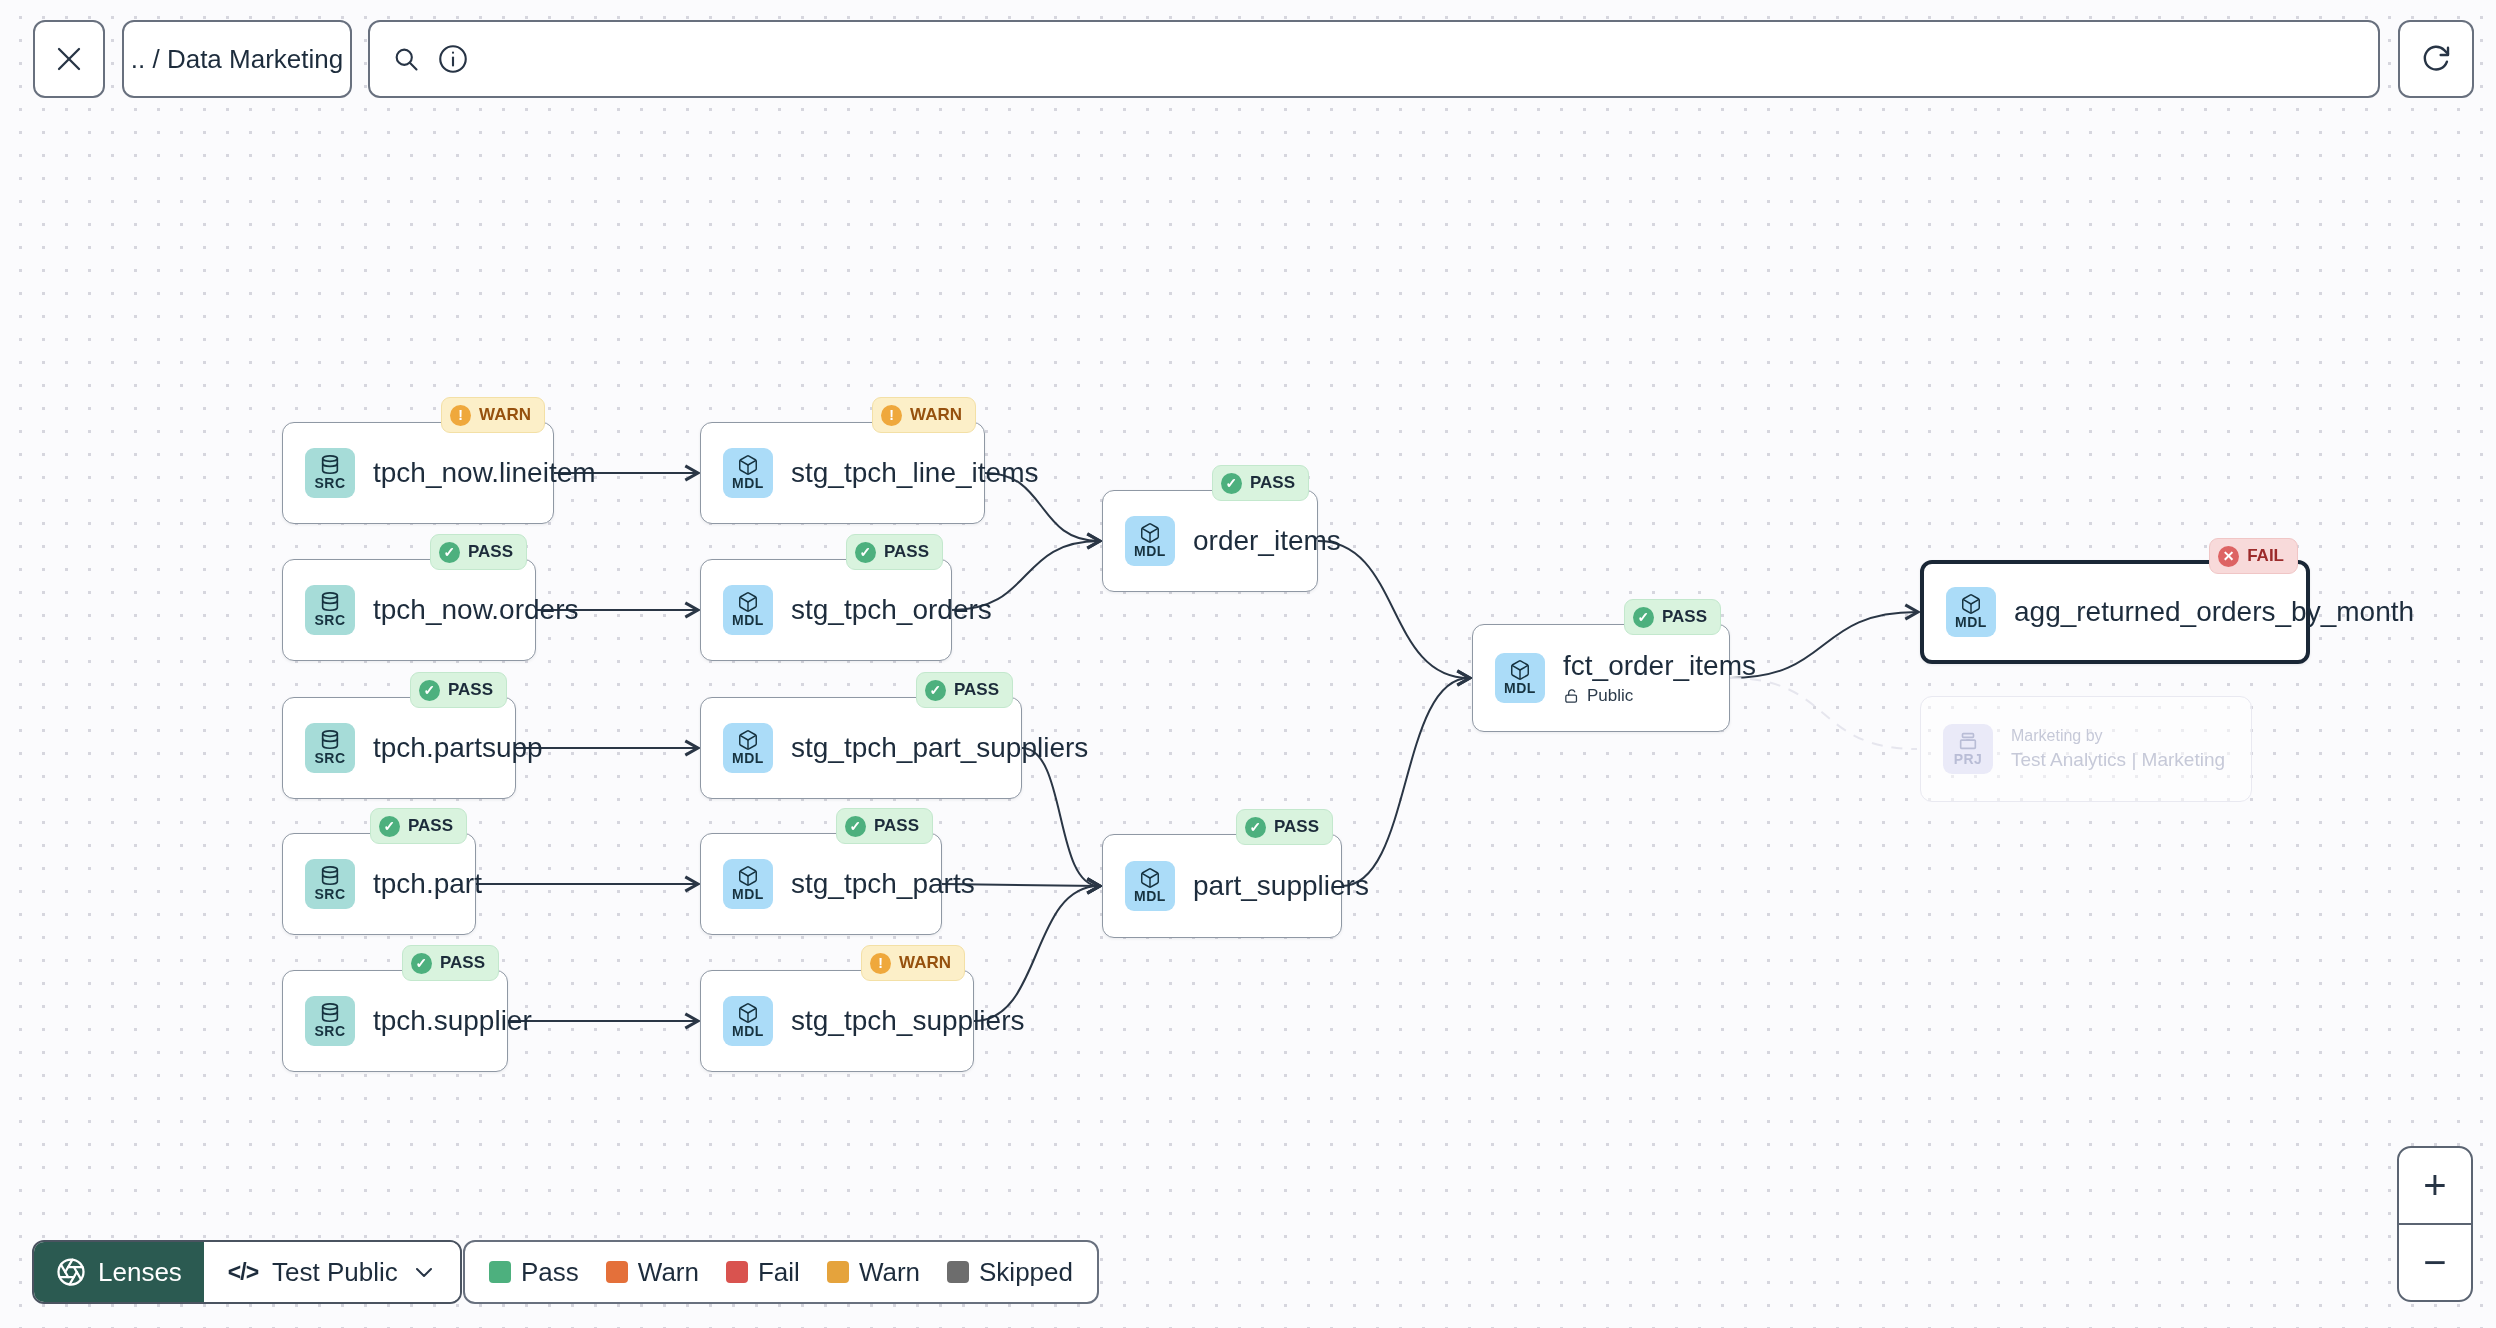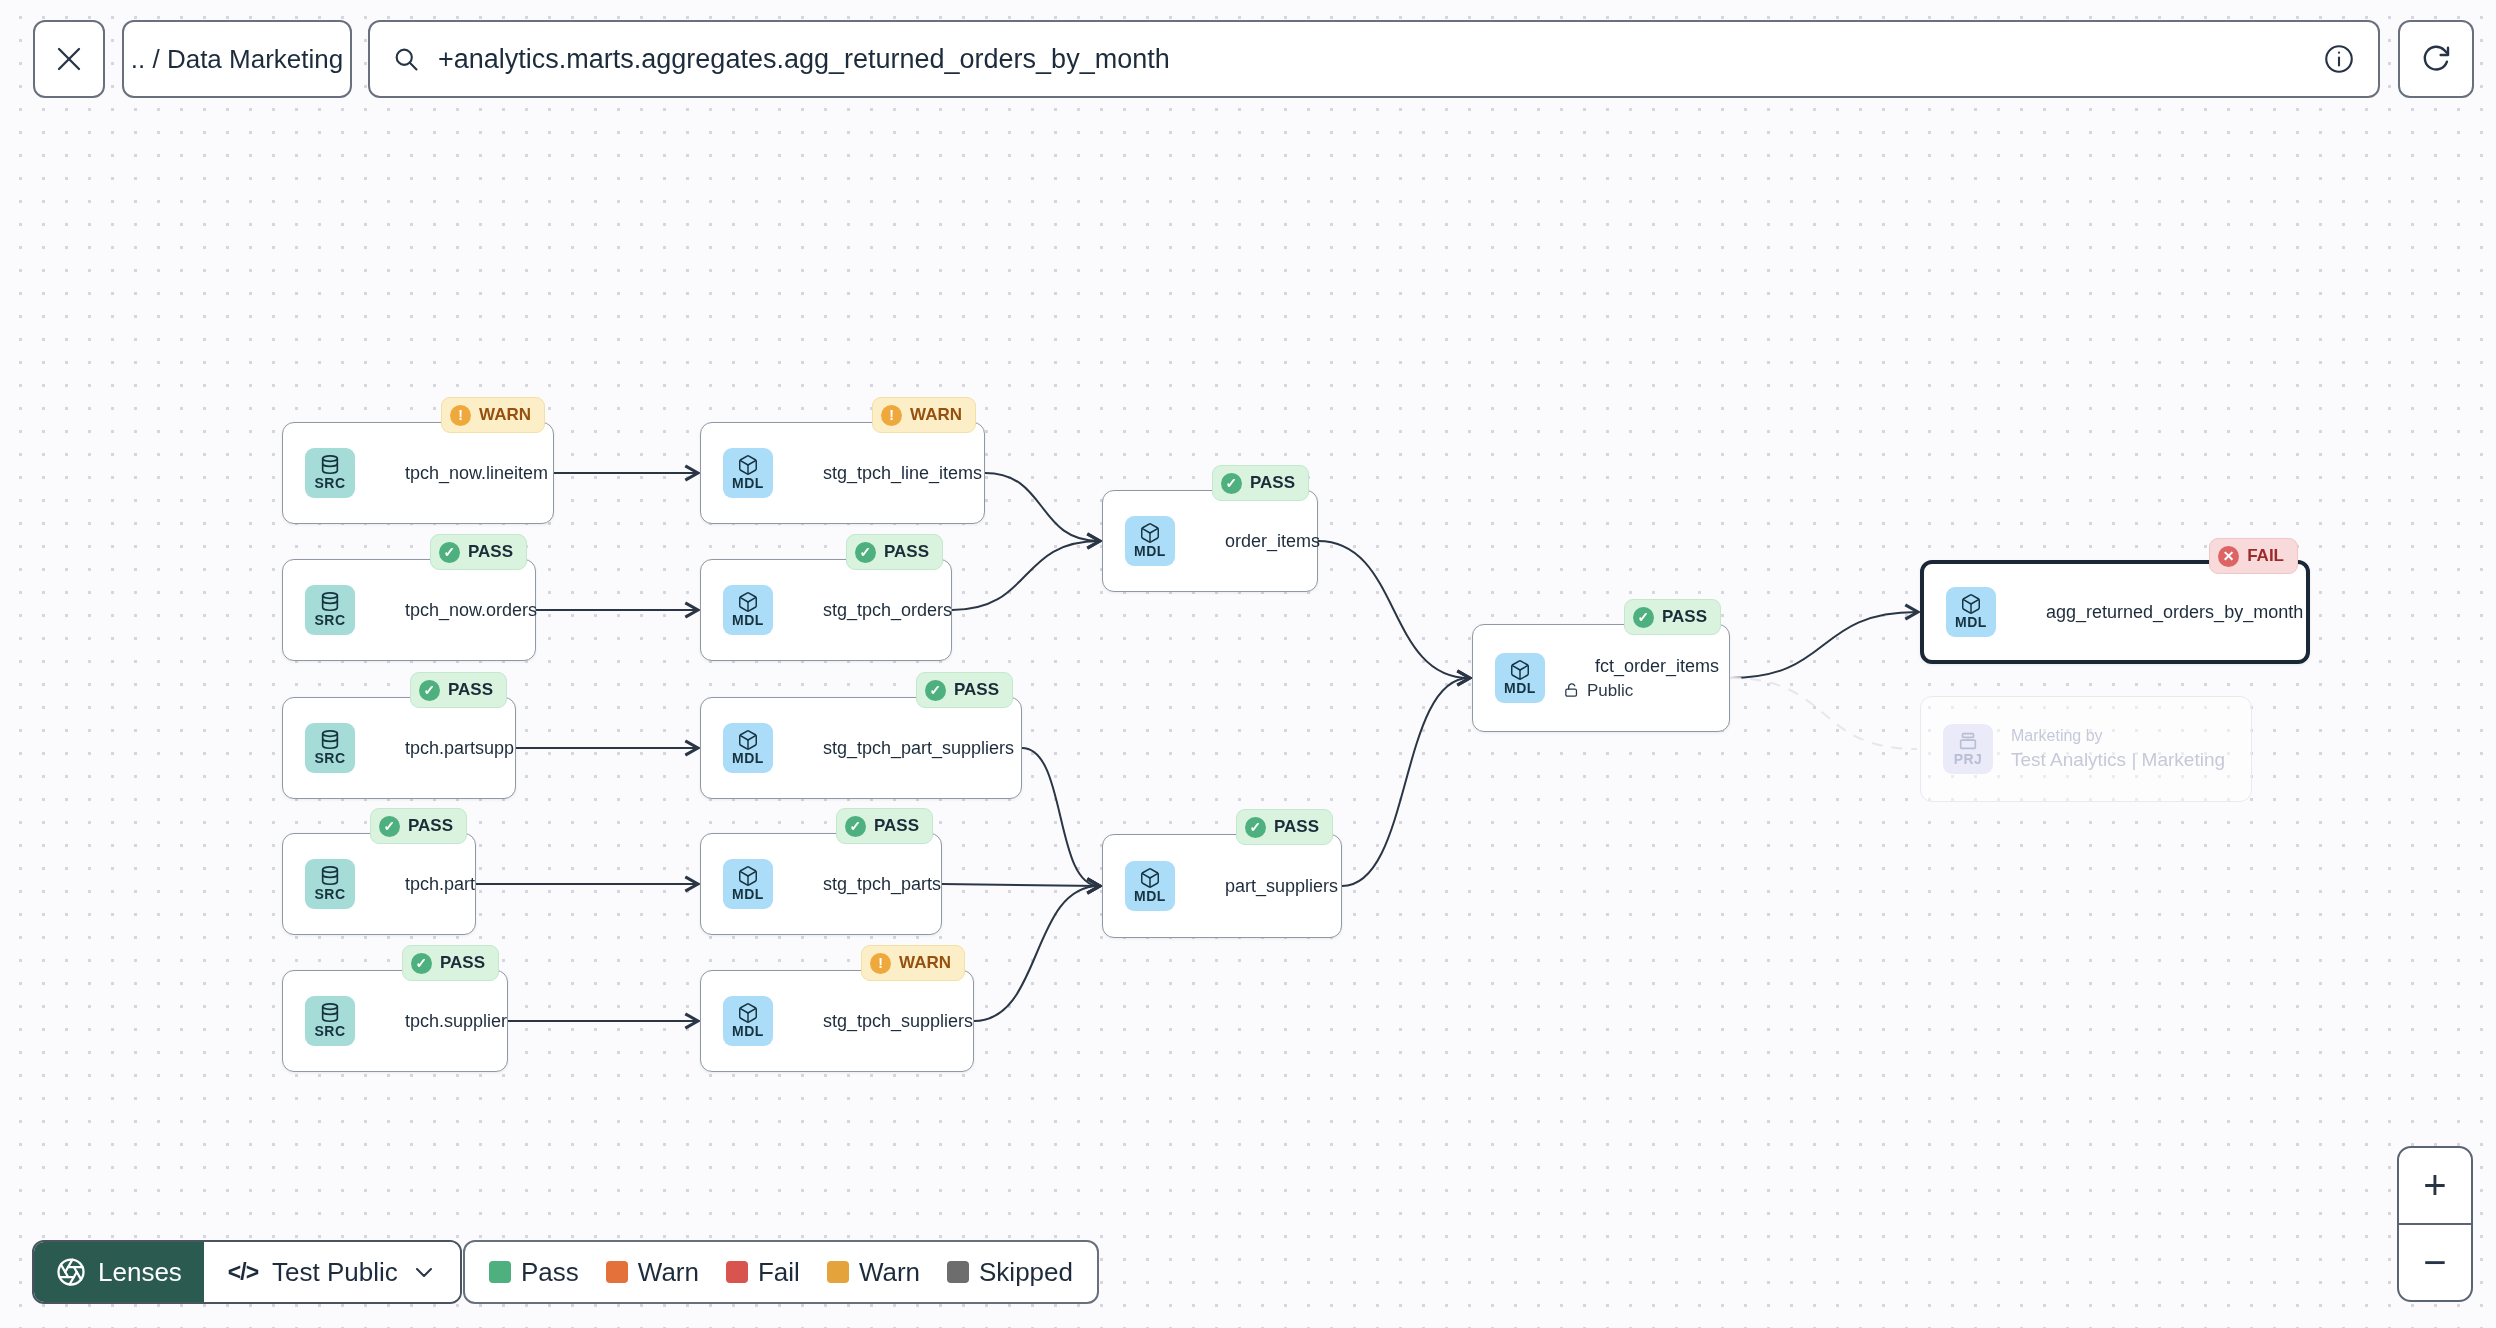--- a/index.html
+++ b/index.html
@@ -30,21 +30,21 @@
       display:flex;align-items:center;gap:18px;padding:0 18px 0 22px;box-sizing:border-box;
       box-shadow:0 1px 3px rgba(25,35,50,.08);cursor:pointer;}
   .node.selected{border:4px solid #1a2736;}
   .node.ghost{border:1.5px solid #e9e9f1;background:rgba(255,255,255,.55);
       box-shadow:none;color:#c6c9d8;}
   .icon-box{width:50px;height:50px;border-radius:9px;flex:none;display:flex;
       flex-direction:column;align-items:center;justify-content:center;}
   .icon-box svg{width:22px;height:22px;}
   .icon-box .tlabel{font-size:14px;font-weight:bold;letter-spacing:.5px;line-height:1.1;}
   .node-text{display:flex;flex-direction:column;justify-content:center;gap:4px;min-width:0;}
-  .node-label{font-size:18px;white-space:nowrap;margin-left:32px;}
+  .node-label{font-size:28px;white-space:nowrap;}
   .node-sub{display:flex;align-items:center;gap:7px;font-size:17px;color:#2b3a4a;}
   .node-sub svg{width:17px;height:17px;stroke:#2b3a4a;}
   .ghost .g1{font-size:16px;white-space:nowrap;}
   .ghost .g2{font-size:19px;white-space:nowrap;}
   .badge{position:absolute;top:-26px;right:8px;height:36px;border-radius:9px;
       padding:0 13px 0 8px;display:flex;align-items:center;gap:8px;
       font-size:17px;font-weight:bold;box-sizing:border-box;}
   .badge-dot{width:21px;height:21px;border-radius:50%;color:#fff;font-size:14px;
       display:flex;align-items:center;justify-content:center;font-weight:bold;flex:none;}
   
@@ -369,21 +369,20 @@
   <span>.. / Data Marketing</span>
 </div>
 
 <div class="tb" id="search-box">
   <span style="display:flex">
     <svg width="28" height="28" viewBox="0 0 24 24" fill="none" stroke-width="1.8" stroke-linecap="round">
         <circle cx="10.5" cy="10.5" r="6.5"></circle>
         <line x1="15.5" y1="15.5" x2="21" y2="21"></line>
       </svg>
   </span>
-  <input readonly="" value="+analytics.marts.aggregates.agg_returned_orders_by_month" style="">
   <span style="display:flex">
     <svg width="34" height="34" viewBox="0 0 24 24" fill="none" stroke="#4d5865" stroke-width="1.5" stroke-linecap="round">
         <circle cx="12" cy="12" r="9"></circle>
         <line x1="12" y1="11" x2="12" y2="16.5"></line>
         <line x1="12" y1="7.5" x2="12" y2="7.6"></line>
       </svg>
   </span>
 </div>
 
 <div class="tb" id="refresh-btn">

